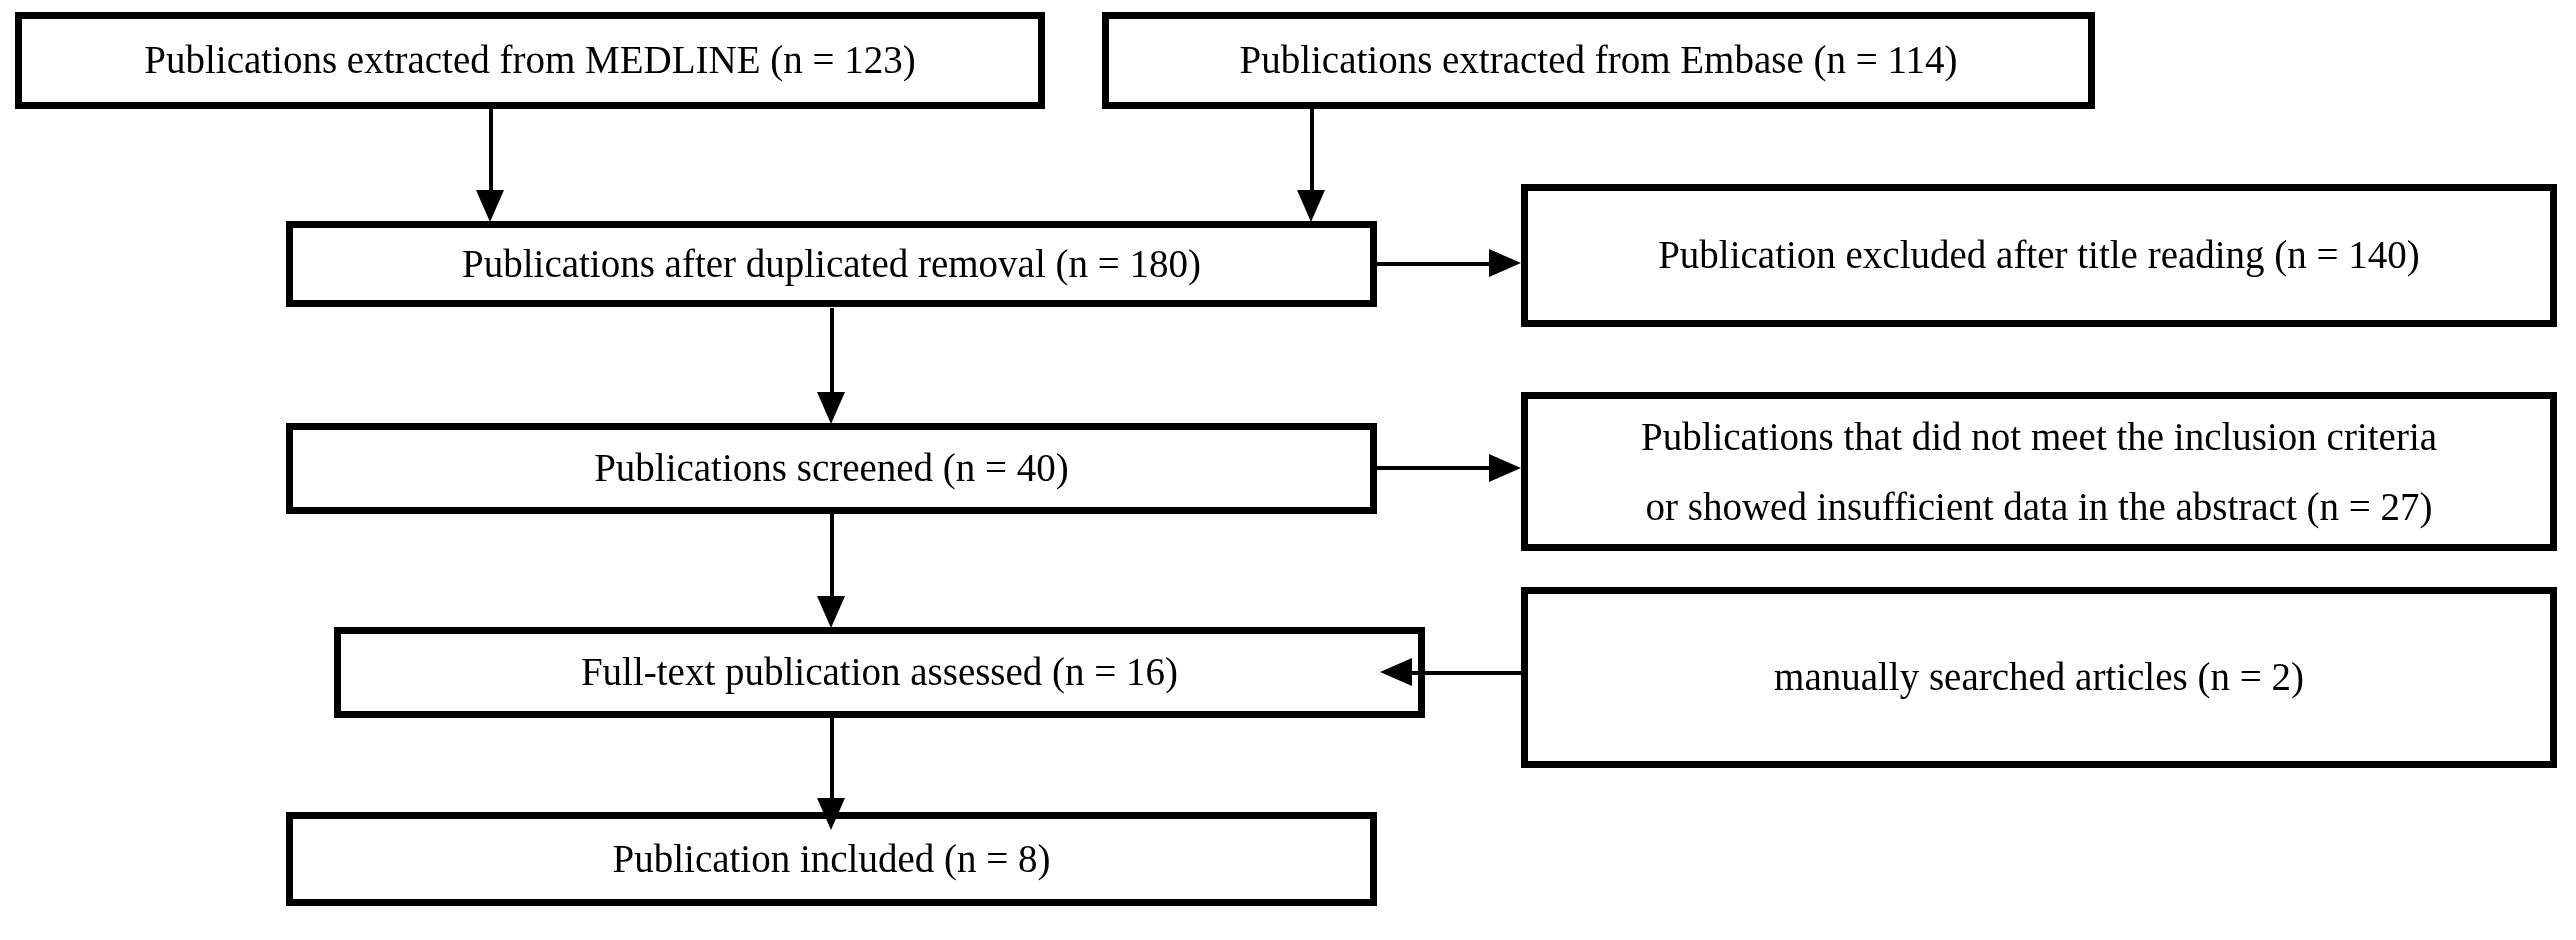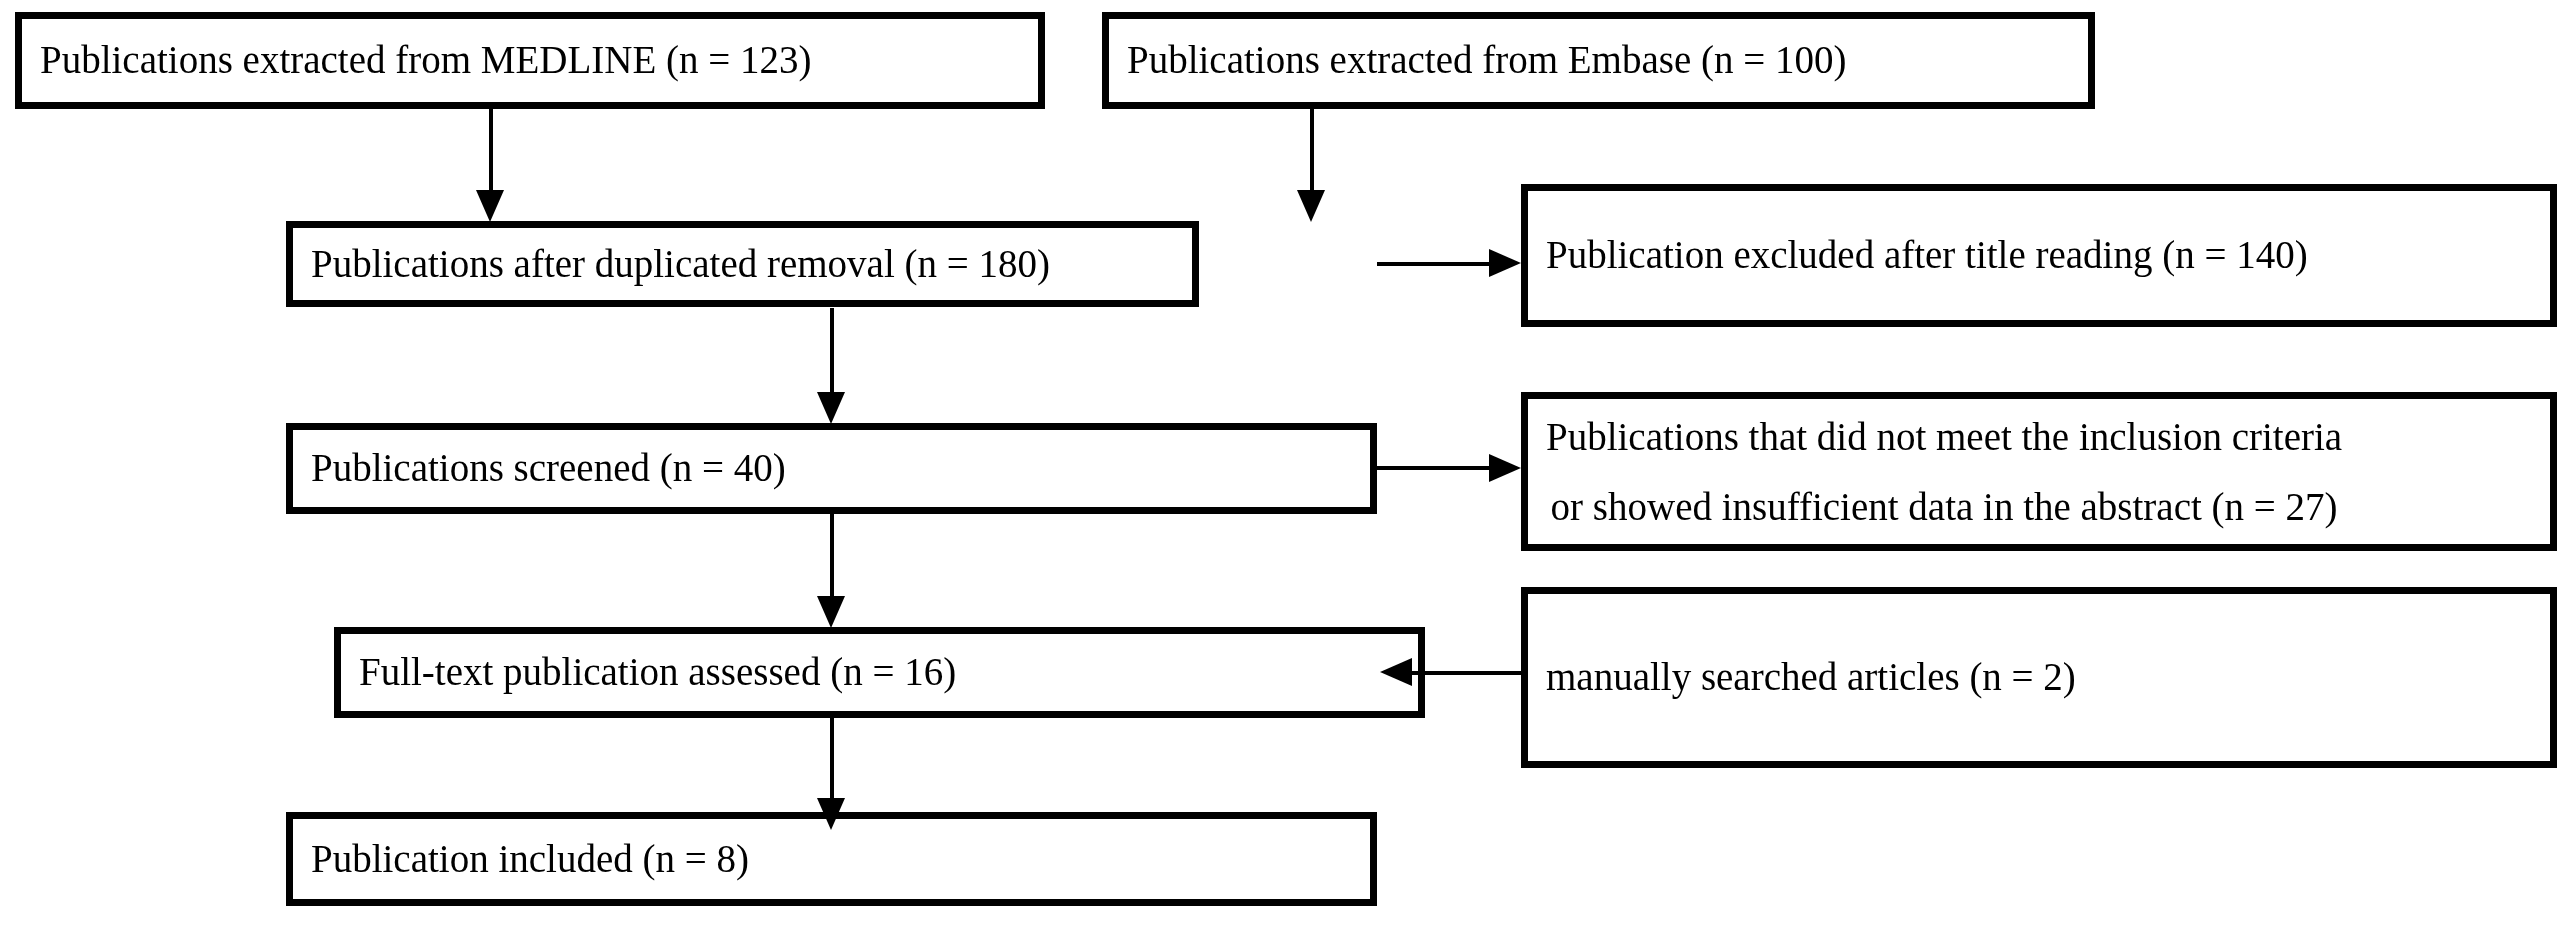--- a/index.html
+++ b/index.html
@@ -16,20 +16,21 @@
     color: #000000;
     overflow: hidden;
   }
   .fbox {
     position: absolute;
     box-sizing: border-box;
     border: 7.2px solid #000000;
     background: #ffffff;
     display: flex;
     align-items: center;
+    justify-content: center;
     text-align: center;
     font-size: 39px;
     line-height: 1.3;
     padding: 0 18px;
   }
   .fbox .label { display: block; }
   .fbox .label-line { display: block; }
   #b-criteria { line-height: 70px; }
   .line {
     position: absolute;
@@ -59,24 +60,24 @@
 </head>
 <body>
 
 <div class="canvas">
 
   <div class="fbox" id="b-medline" style="left:15px; top:12px; width:1030px; height:97px;">
     <span class="label">Publications extracted from MEDLINE (n = 123)</span>
   </div>
 
   <div class="fbox" id="b-embase" style="left:1102px; top:12px; width:993px; height:97px;">
-    <span class="label">Publications extracted from Embase (n = 100)</span>
+    <span class="label">Publications extracted from Embase (n = 114)</span>
   </div>
 
-  <div class="fbox" id="b-dedup" style="left:286px; top:221px; width:913px; height:86px;">
+  <div class="fbox" id="b-dedup" style="left:286px; top:221px; width:1091px; height:86px;">
     <span class="label">Publications after duplicated removal (n = 180)</span>
   </div>
 
   <div class="fbox" id="b-title" style="left:1521px; top:184px; width:1036px; height:143px;">
     <span class="label">Publication excluded after title reading (n = 140)</span>
   </div>
 
   <div class="fbox" id="b-screen" style="left:286px; top:423px; width:1091px; height:91px;">
     <span class="label">Publications screened (n = 40)</span>
   </div>

